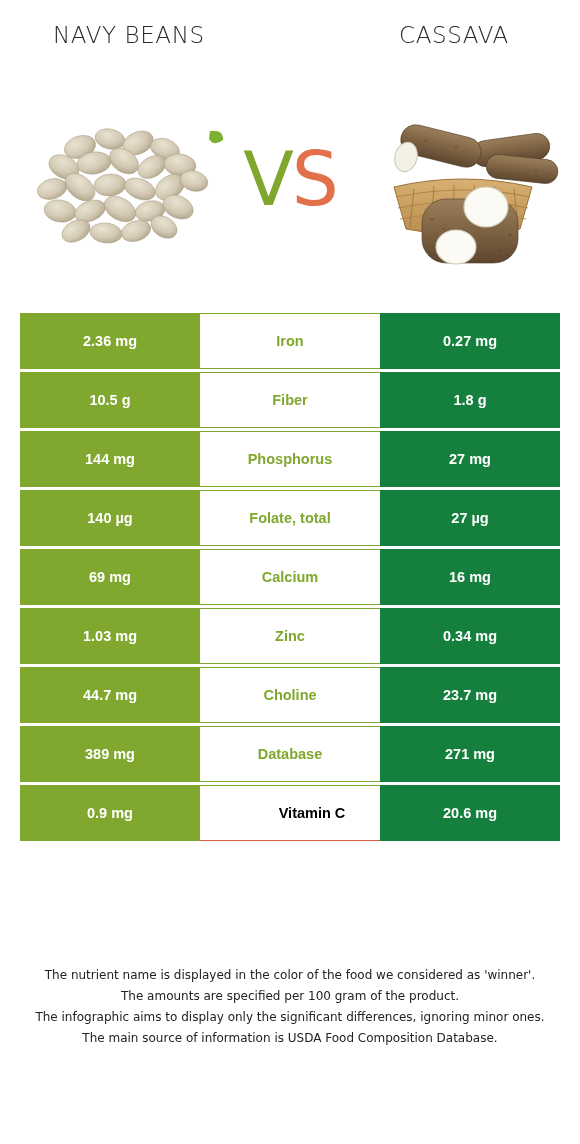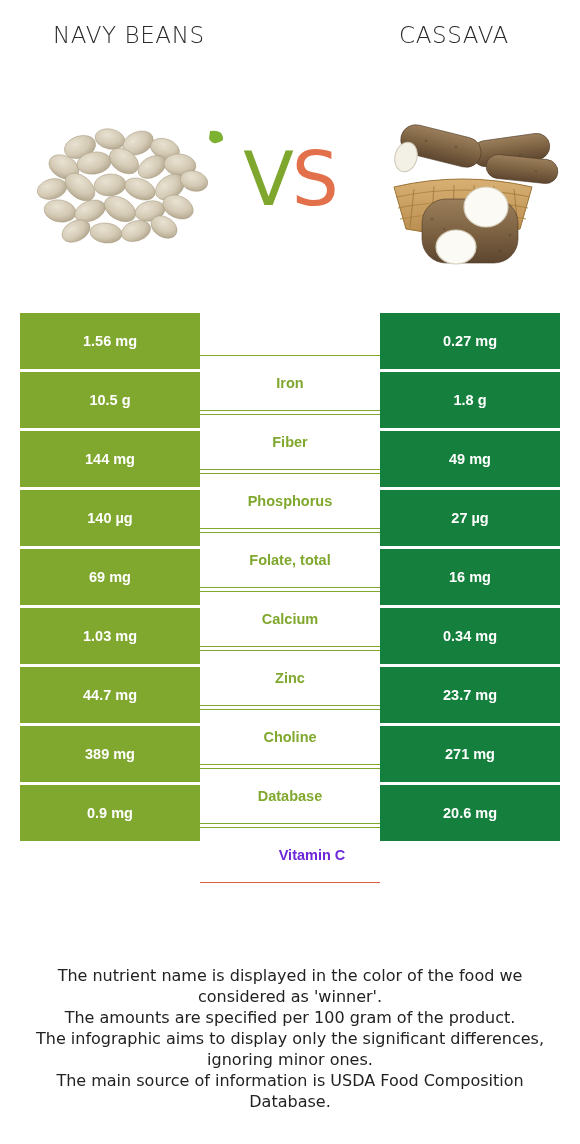--- a/index.html
+++ b/index.html
@@ -112,37 +112,36 @@
     width: 180px;
     background: #15803d;
     color: #ffffff;
   }
   .cell.mid {
     width: 180px;
     background: #ffffff;
     color: #80A82E;
     border-top: 1px solid #80A82E;
     border-bottom: 1px solid #80A82E;
-    margin-top: 42px;
   }
   
   .cell.mid.orange {
-    color: #6d28d9;
+    color: #000000;
     border-bottom-color: #D4603F;
     padding-left: 44px;
   }
 
   
   .footer {
     position: absolute;
     left: 28px;
     top: 965px;
     width: 524px;
     text-align: center;
-    font-size: 16px;
+    font-size: 12px;
     line-height: 21px;
     color: #222222;
     font-family: "DejaVu Sans", sans-serif;
   }
   .footer p { margin: 0; }
 </style>
 </head>
 <body>
 
 <div id="page">
@@ -249,33 +248,33 @@
             <circle cx="176" cy="76" r="1.2"></circle>
           <circle cx="66" cy="46" r="1.3"></circle>
             <circle cx="96" cy="52" r="1.4"></circle>
         </g>
       </svg>
     </div>
   </div>
 
   <div class="table">
       <div class="row">
-        <div class="cell left">1.56 mg</div>
+        <div class="cell left">2.36 mg</div>
         <div class="cell mid">Iron</div>
         <div class="cell right">0.27 mg</div>
       </div>
       <div class="row">
         <div class="cell left">10.5 g</div>
         <div class="cell mid">Fiber</div>
         <div class="cell right">1.8 g</div>
       </div>
       <div class="row">
         <div class="cell left">144 mg</div>
         <div class="cell mid">Phosphorus</div>
-        <div class="cell right">49 mg</div>
+        <div class="cell right">27 mg</div>
       </div>
       <div class="row">
         <div class="cell left">140 µg</div>
         <div class="cell mid">Folate, total</div>
         <div class="cell right">27 µg</div>
       </div>
       <div class="row">
         <div class="cell left">69 mg</div>
         <div class="cell mid">Calcium</div>
         <div class="cell right">16 mg</div>

